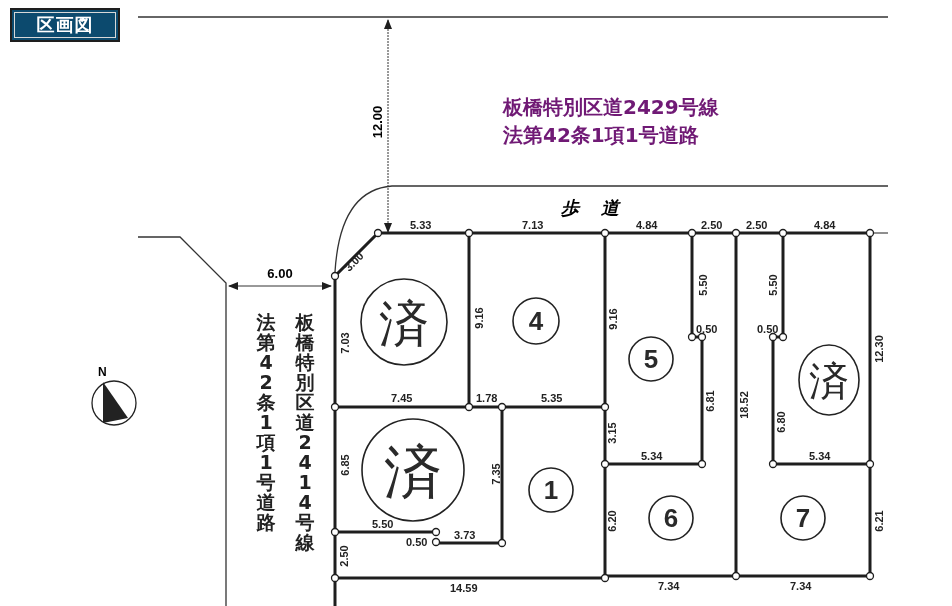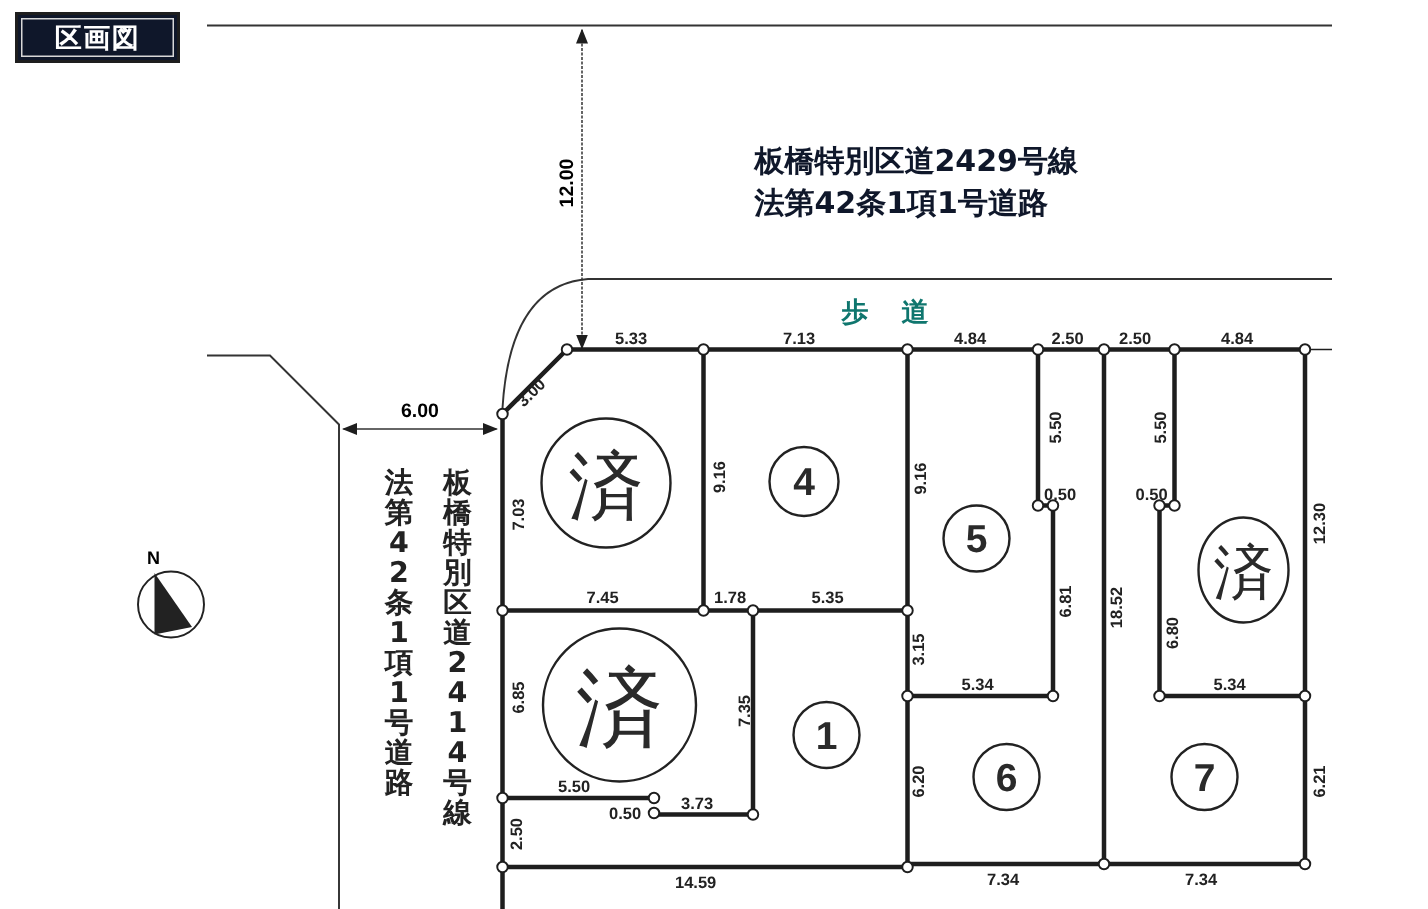--- a/index.html
+++ b/index.html
@@ -1,29 +1,29 @@
 <!DOCTYPE html>
 <html><head>
 <meta charset="utf-8">
 <style>
   html, body { margin: 0; padding: 0; background: #ffffff; }
   body { width: 952px; height: 606px; overflow: hidden; position: relative;
          font-family: "DejaVu Sans", "Liberation Sans", sans-serif; color: #1a1a1a; }
   #canvas { position: absolute; left: 0; top: 0; width: 952px; height: 606px; }
   .title-box { position: absolute; left: 10px; top: 8px; width: 110px; height: 34px;
-               background: #0f172a; border: 2px solid #1e1e1e; box-sizing: border-box;
+               background: #0c4a6e; border: 2px solid #1e1e1e; box-sizing: border-box;
                display: flex; align-items: center; justify-content: center; }
   .title-box::before { content: ""; position: absolute; inset: 2px; border: 1px solid #d8d8d8; }
   .title-text { color: #fff; font-weight: bold; font-size: 18px; letter-spacing: 1px;
                 font-family: "DejaVu Serif", serif; position: relative; }
-  .road-label { position: absolute; font-weight: bold; font-size: 20px; color: #0f172a;
+  .road-label { position: absolute; font-weight: bold; font-size: 20px; color: #701a75;
                 line-height: 27px; white-space: nowrap; }
   .vert-col { position: absolute; font-weight: bold; font-size: 19px; color: #222;
               line-height: 20px; text-align: center; width: 22px; word-break: break-all; }
-  .sidewalk { position: absolute; font-weight: bold; font-size: 18px; color: #0f766e; letter-spacing: 22px; }
+  .sidewalk { position: absolute; font-weight: bold; font-size: 18px; color: #000000; letter-spacing: 22px; font-style: italic; }
   svg text { font-family: "Liberation Sans", "DejaVu Sans", sans-serif; }
 </style>
 </head>
 <body>
 
 <div class="title-box">
   <span class="title-text">区画図</span>
 </div>
 
 <div class="road-label" style="left:503px; top:94px;">板橋特別区道2429号線</div>

